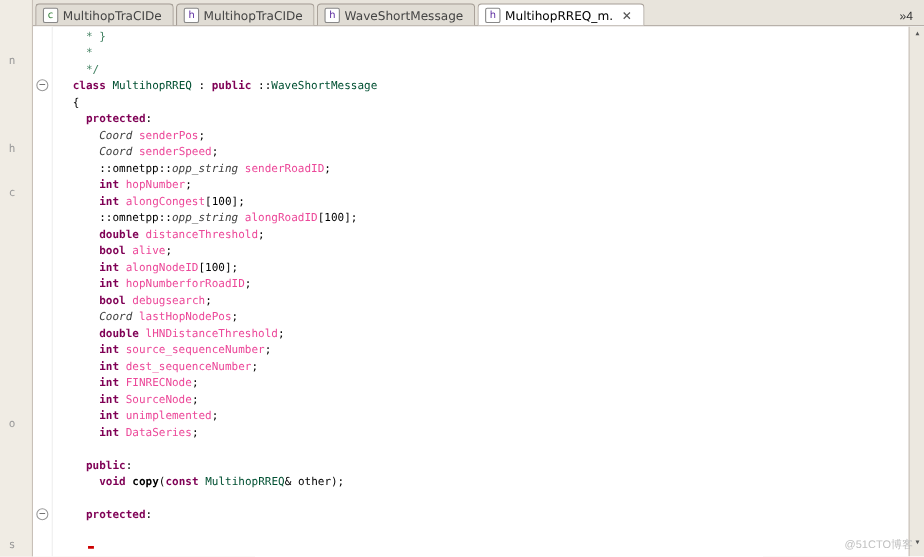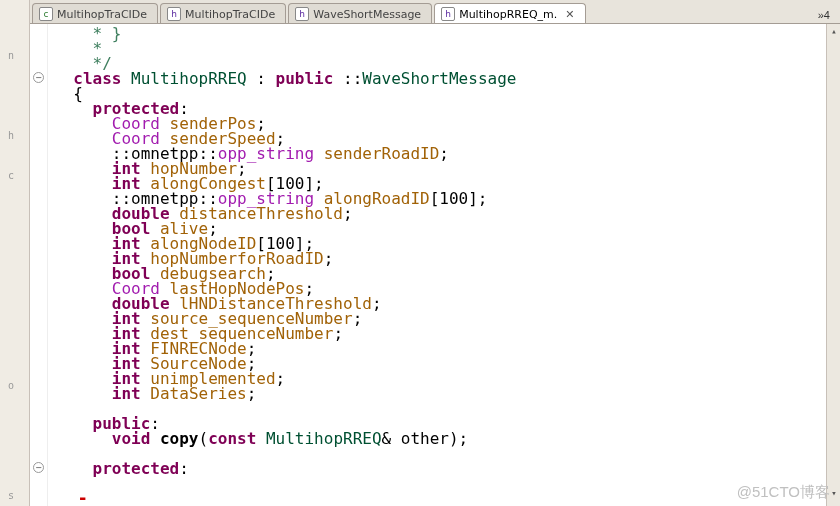--- a/index.html
+++ b/index.html
@@ -113,38 +113,38 @@
     font-size: 10px;
     line-height: 9px;
     text-align: center;
     color: #666;
     cursor: pointer;
     border-radius: 6px;
   }
   .code {
     flex: 1;
     padding: 2px 0 0 6px;
-    font-size: 16px;
+    font-size: 10px;
     line-height: 15px;
     white-space: pre;
     color: #000;
     overflow: hidden;
   }
   .c-key { color: #7f0055; font-weight: bold; }
   .c-type { color: #005032; }
-  .c-typeref { color: #a21caf; }
+  .c-typeref { color: #404040; font-style: italic; }
   .c-comment { color: #3f7f5f; }
-  .c-member { color: #a16207; margin-top: 20px; }
+  .c-member { color: #ec4899; margin-top: 20px; }
   .c-func { font-weight: bold; }
   .watermark {
     position: absolute;
     right: 10px;
     bottom: 4px;
     font-family: sans-serif;
-    font-size: 15px;
+    font-size: 10px;
     color: #c0c0c0;
     pointer-events: none;
   }
   .scroll-right {
     width: 14px;
     background: #ece8e0;
     border-left: 1px solid #c8c0b8;
     flex-shrink: 0;
     position: relative;
   }

